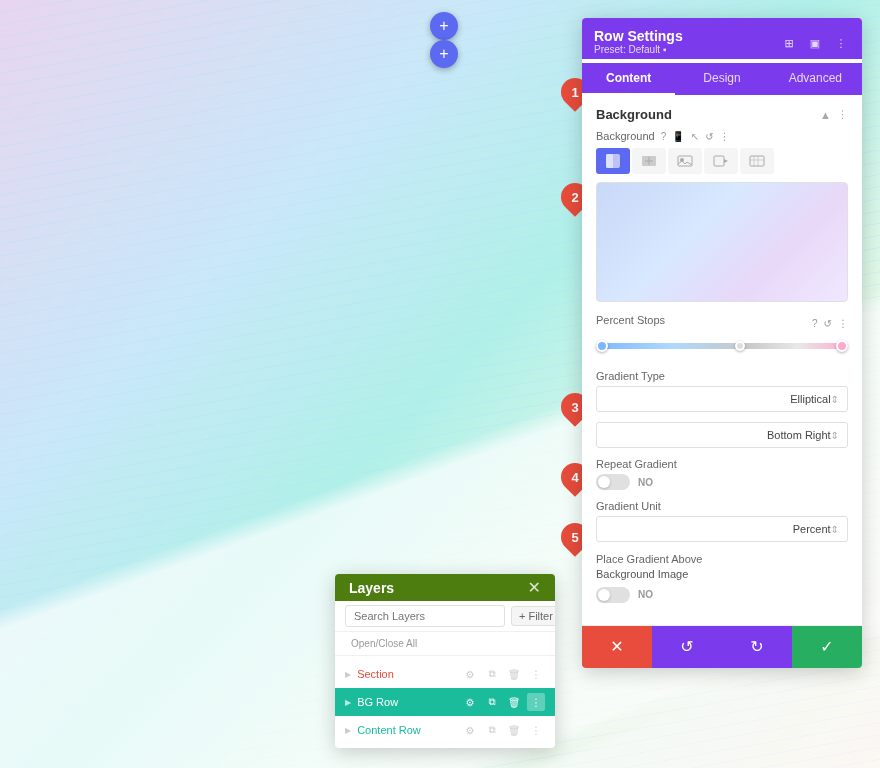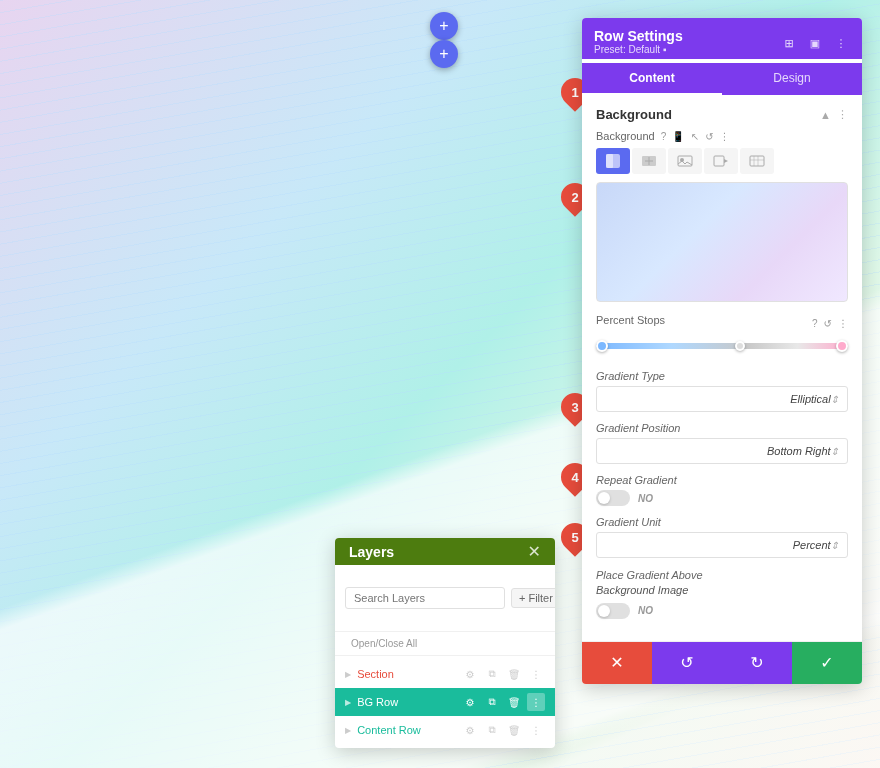--- a/index.html
+++ b/index.html
@@ -315,21 +315,20 @@
       transform: translateY(-50%);
     }
 
     .handle-blue { background: #7cb8ff; left: 0%; }
     .handle-mid { background: #ddd; left: 55%; width: 10px; height: 10px; }
     .handle-pink { background: #ffaacc; right: 0%; }
 
     
     .field-group {
       margin-bottom: 10px;
-      font-style: italic;
     }
 
     .field-label-sm {
       font-size: 11px;
       color: #666;
       margin-bottom: 4px;
       font-weight: 500;
     }
 
     .select-field {
@@ -446,21 +445,21 @@
       font-weight: 600;
     }
 
     .layers-close {
       color: rgba(255,255,255,0.8);
       font-size: 16px;
       cursor: pointer;
     }
 
     .layers-search-row {
-      padding: 22px 10px;
+      padding: 4px 10px;
       display: flex;
       align-items: center;
       gap: 6px;
       border-bottom: 1px solid #f0f0f0;
     }
 
     .layers-search {
       flex: 1;
       border: 1px solid #e0e0e0;
       border-radius: 3px;
@@ -585,20 +584,21 @@
         <div class="panel-icon">⊞</div>
         <div class="panel-icon">▣</div>
         <div class="panel-icon">⋮</div>
       </div>
     </div>
   </div>
 
   <div class="panel-tabs">
     <div class="panel-tab active">Content</div>
     <div class="panel-tab">Design</div>
+    <div class="panel-tab">Advanced</div>
   </div>
 
   <div class="panel-body">
     <div class="panel-section">
 
       <div class="section-title-row">
         <div class="section-title">Background</div>
         <div class="section-controls">
           <span class="section-ctrl-icon">▲</span>
           <span class="section-ctrl-icon">⋮</span>
@@ -672,21 +672,20 @@
 
       <div class="field-group">
         <div class="field-label-sm">Gradient Type</div>
         <div class="select-field">
           <span>Elliptical</span>
           <span class="select-arrow">⇕</span>
         </div>
       </div>
 
       <div class="field-group">
-        <div class="field-label-sm">Gradient Position</div>
         <div class="select-field">
           <span>Bottom Right</span>
           <span class="select-arrow">⇕</span>
         </div>
       </div>
 
       <div class="field-group">
         <div class="field-label-sm">Repeat Gradient</div>
         <div class="toggle-row">
           <div class="toggle-switch">

